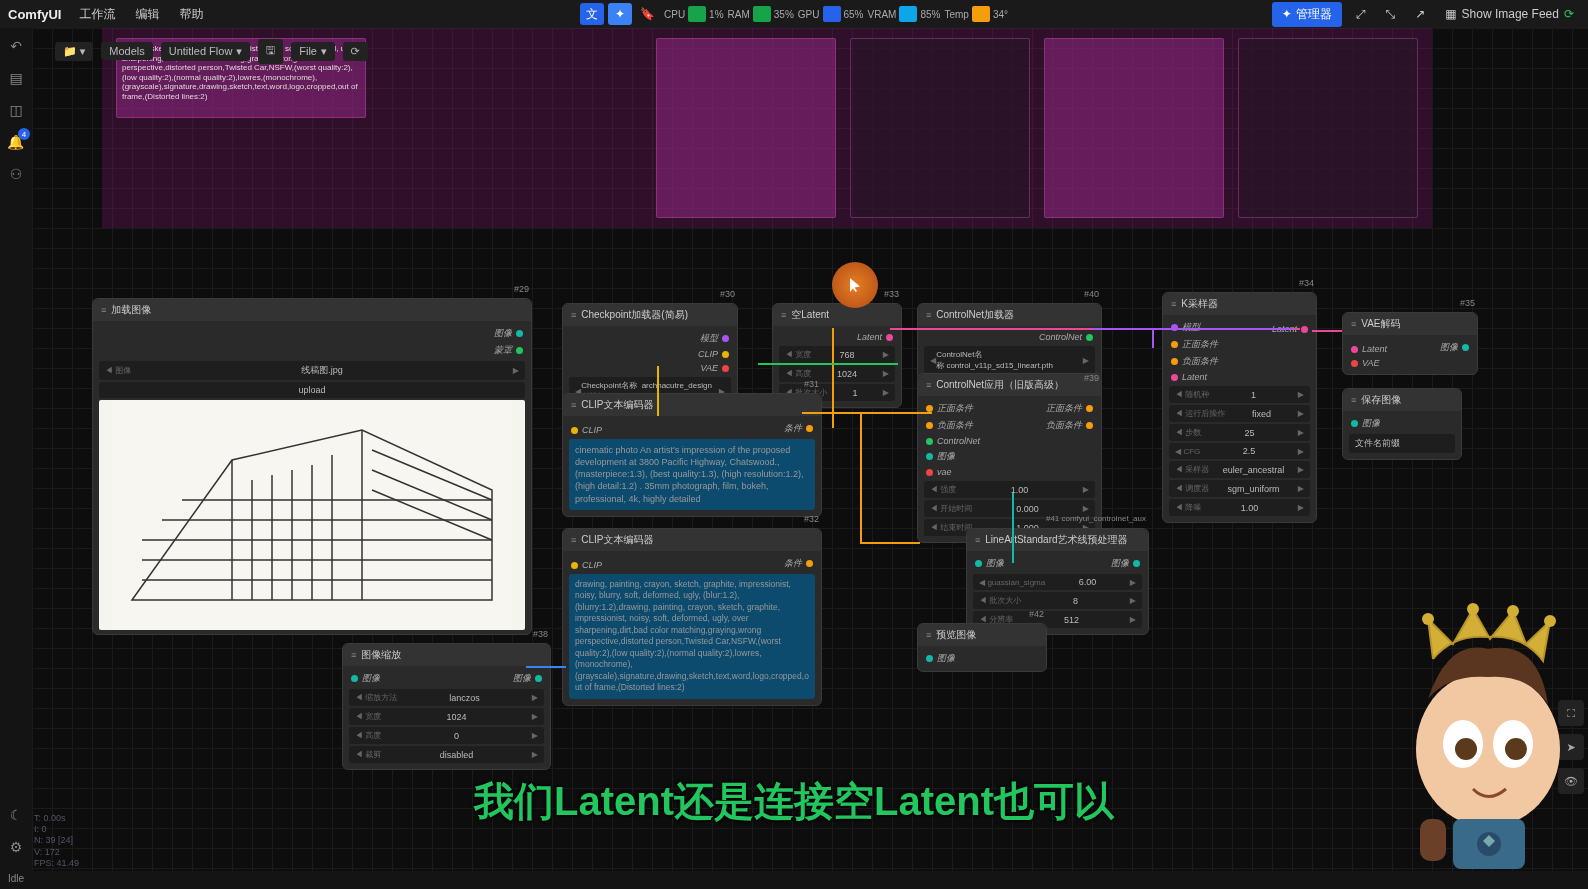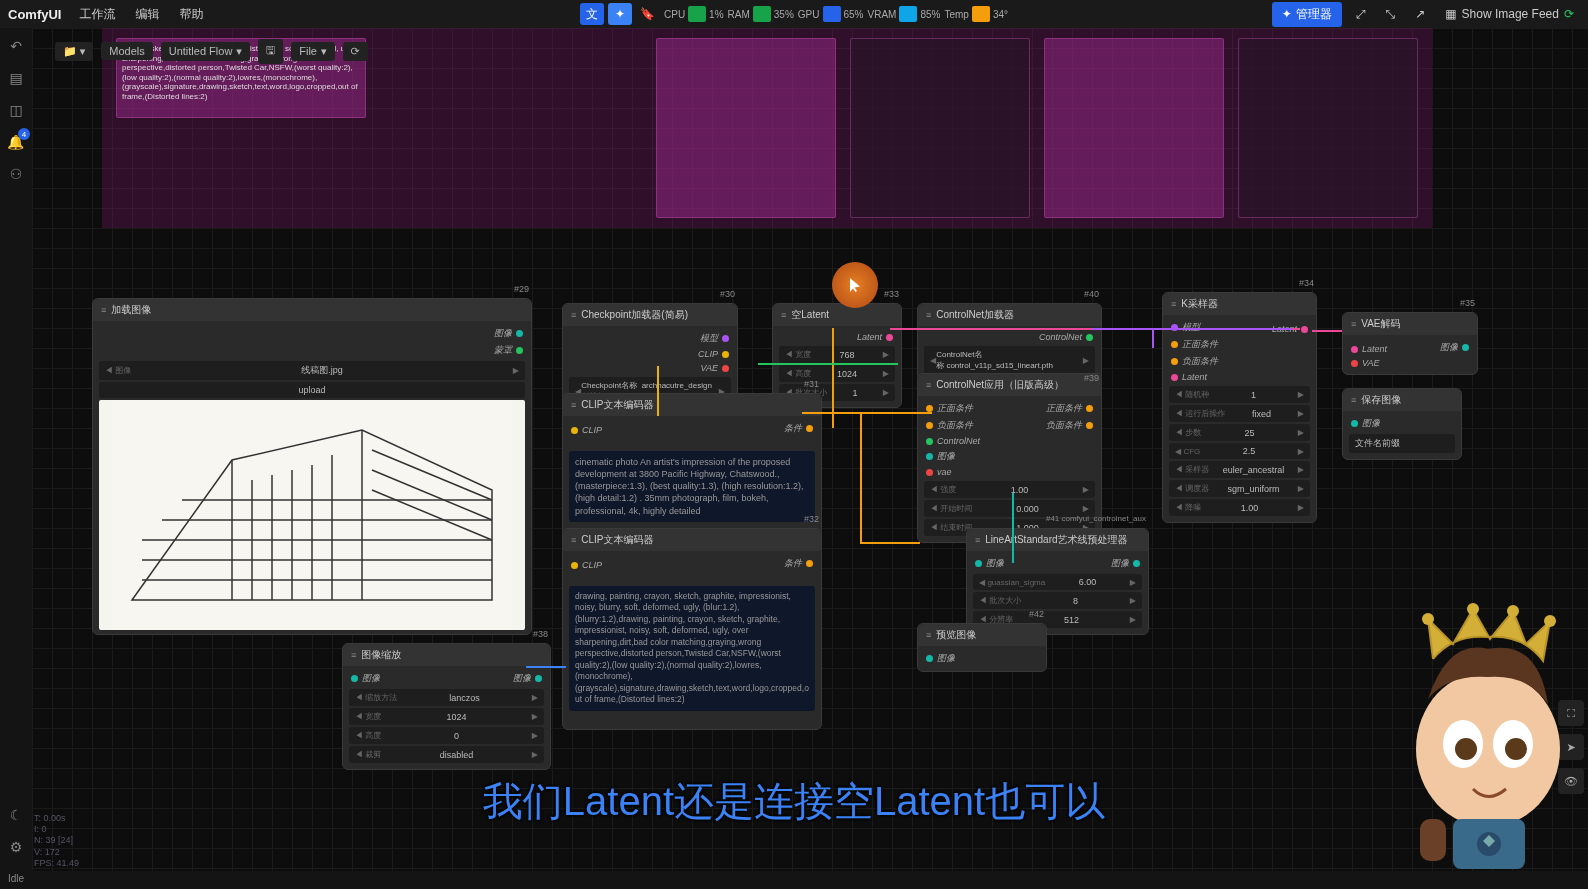--- a/index.html
+++ b/index.html
@@ -117,21 +117,21 @@
 .dot { width: 7px; height: 7px; border-radius: 50%; display: inline-block; }
 .dot.orange { background: #f59e0b; }
 .dot.green { background: #22c55e; }
 .dot.pink { background: #ec4899; }
 .dot.purple { background: #a855f7; }
 .dot.red { background: #ef4444; }
 .dot.teal { background: #14b8a6; }
 .dot.yellow { background: #eab308; }
 .widget { background: #1e1e1e; border-radius: 3px; padding: 3px 6px; margin: 2px 0; display: flex; justify-content: space-between; align-items: center; font-size: 9px; }
 .widget .arr { color: #666; font-size: 8px; }
-.textarea { background: #0f172a; border-radius: 3px; padding: 5px 6px; margin: 14px 0; font-size: 9px; color: #999; line-height: 1.35; word-break: break-word; }
+.textarea { background: #0c4a6e; border-radius: 3px; padding: 5px 6px; margin: 2px 0; font-size: 9px; color: #999; line-height: 1.35; word-break: break-word; }
 .upload-btn { background: #1e1e1e; border-radius: 3px; padding: 3px; text-align: center; margin: 2px 0; font-size: 9px; cursor: pointer; }
 
 
 .sketch {
   background: #f5f5f0;
   width: 100%; height: 230px;
   position: relative;
   border-radius: 2px;
   overflow: hidden;
 }
@@ -161,22 +161,22 @@
   content: "";
   width: 10px; height: 14px;
   background: #fff;
   clip-path: polygon(0 0, 0 100%, 30% 75%, 55% 100%, 70% 92%, 45% 68%, 100% 60%);
 }
 
 
 .subtitle {
   position: absolute;
   bottom: 60px; left: 50%; transform: translateX(-50%);
-  font-size: 40px; font-weight: 400;
-  color: #3b82f6;
+  font-size: 40px; font-weight: 700;
+  color: #22c55e;
   text-shadow: 1px 1px 3px #000, -1px -1px 3px #000;
   z-index: 70;
   white-space: nowrap;
 }
 
 
 .mascot {
   position: absolute;
   right: 0; bottom: 20px;
   width: 210px; height: 280px;

